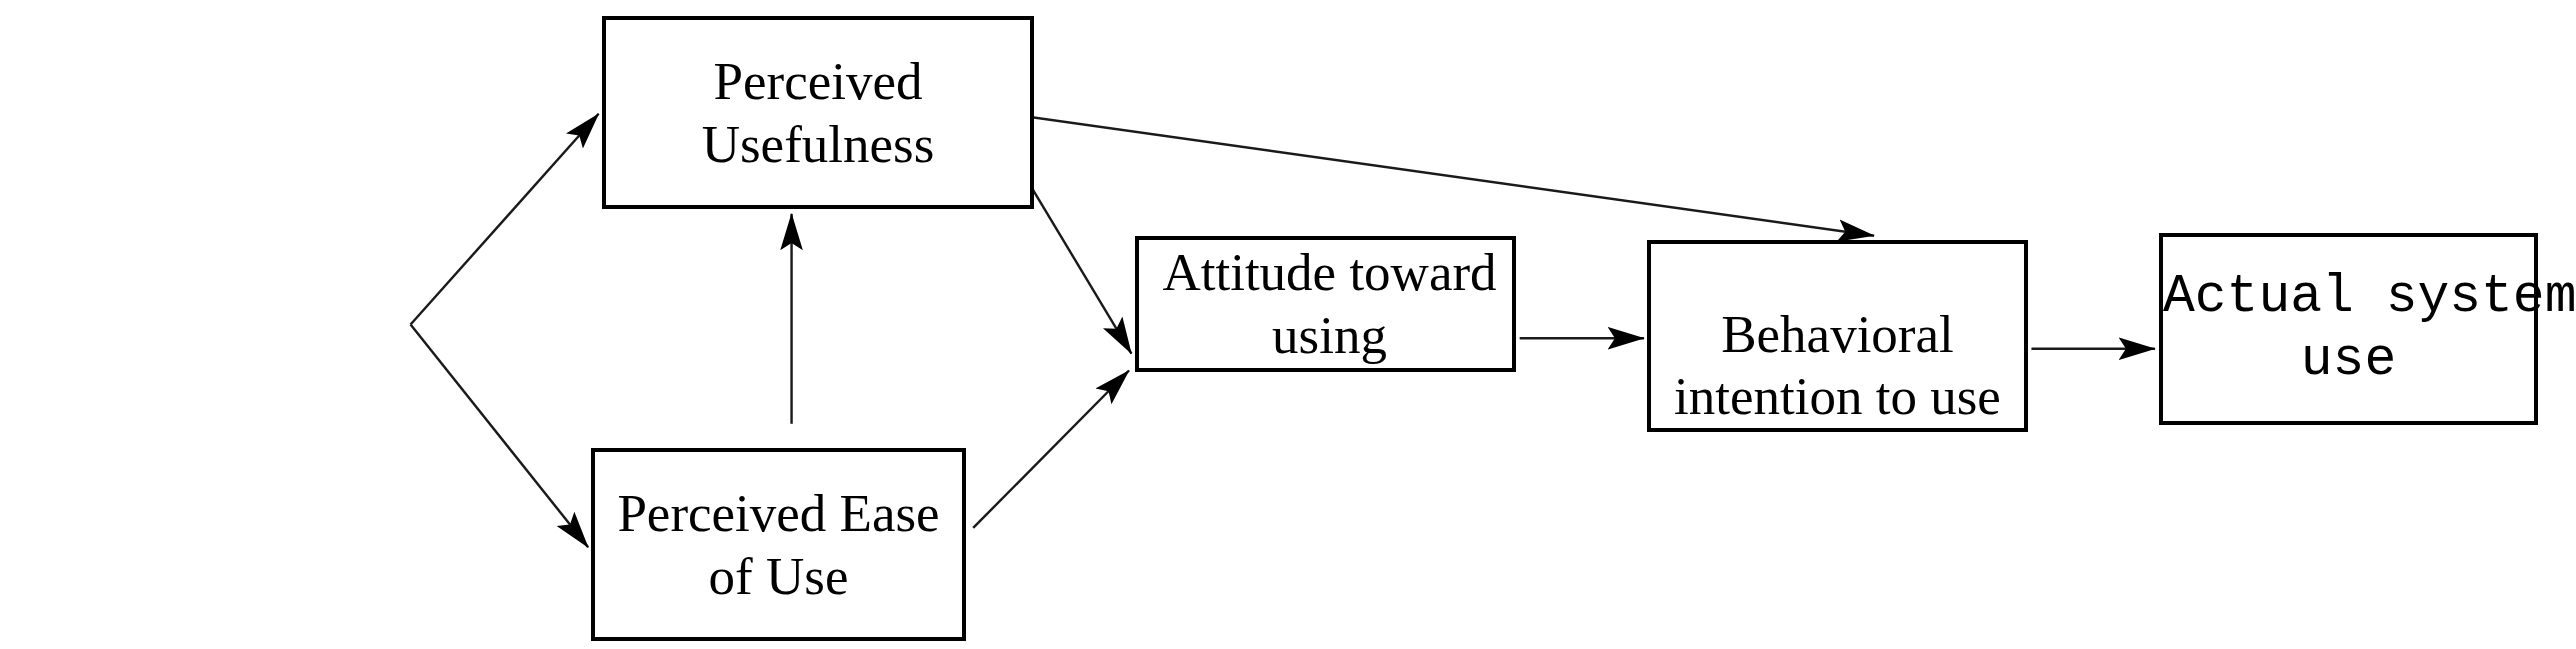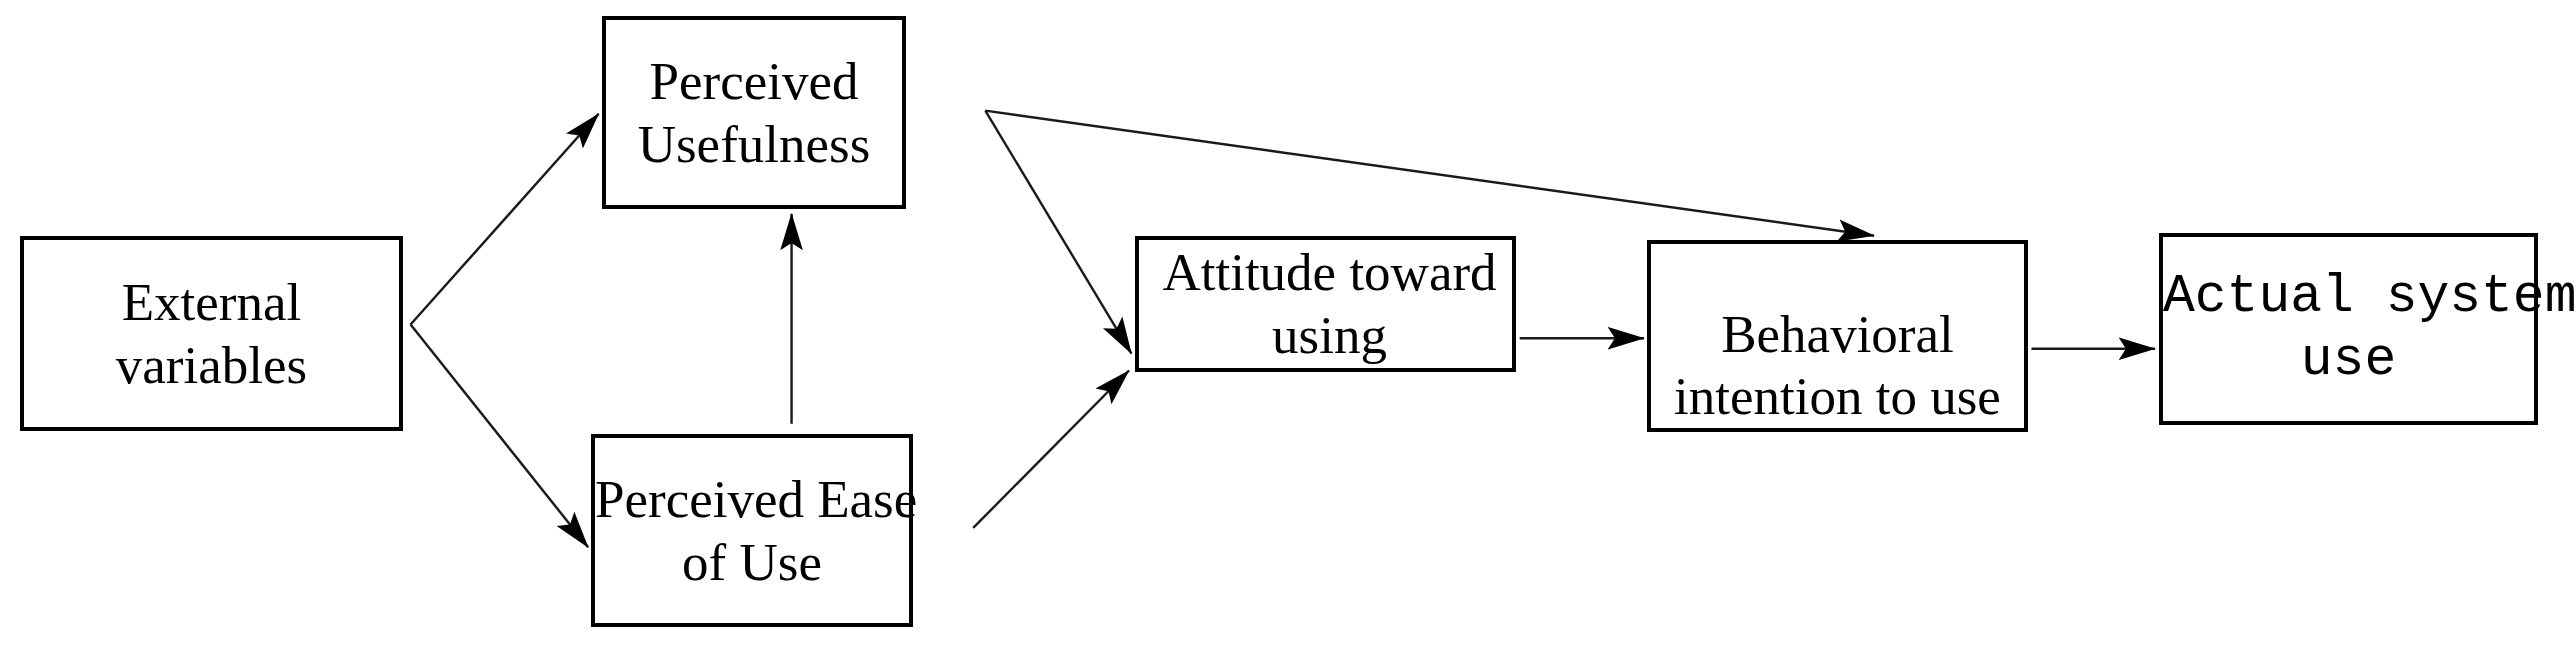--- a/index.html
+++ b/index.html
@@ -36,22 +36,22 @@
     width: 100%;
     text-align: center;
     white-space: pre-line;
     font-size: 53px;
     line-height: 1.18;
     color: #000000;
     letter-spacing: 0px;
   }
   
   #node-external   { left: 20px;   top: 236px; width: 383px; height: 195px; }
-  #node-pu         { left: 602px;  top: 16px;  width: 304px; height: 193px; }
-  #node-peou       { left: 591px;  top: 434px; width: 322px; height: 193px; }
+  #node-pu         { left: 602px;  top: 16px;  width: 432px; height: 193px; }
+  #node-peou       { left: 591px;  top: 448px; width: 375px; height: 193px; }
   #node-attitude   { left: 1135px; top: 236px; width: 381px; height: 136px; padding-left: 8px; }
   #node-behavioral { left: 1647px; top: 240px; width: 381px; height: 192px; align-items: flex-end; }
   #node-actual     { left: 2159px; top: 233px; width: 379px; height: 192px; font-family: Liberation Mono, monospace; }
 </style>
 </head>
 <body>
 
 <div class="canvas">
 
   <svg class="arrow-layer" width="2576" height="649" viewBox="0 0 3190 804" xmlns="http://www.w3.org/2000/svg">
@@ -65,24 +65,20 @@
       <line x1="508" y1="402" x2="728" y2="678" marker-end="url(#ah)"></line>
       <line x1="980" y1="525" x2="980" y2="265" marker-end="url(#ah)"></line>
       <line x1="1220" y1="137" x2="1401" y2="438" marker-end="url(#ah)"></line>
       <line x1="1205" y1="654" x2="1398" y2="459" marker-end="url(#ah)"></line>
       <line x1="1220" y1="137" x2="2321" y2="292" marker-end="url(#ah)"></line>
       <line x1="1882" y1="419" x2="2036" y2="419" marker-end="url(#ah)"></line>
       <line x1="2516" y1="432" x2="2669" y2="432" marker-end="url(#ah)"></line>
     </g>
   </svg>
 
-  <div class="node" id="node-external">
-    <span class="label">External
-variables</span>
-  </div>
 
   <div class="node" id="node-pu">
     <span class="label">Perceived
 Usefulness</span>
   </div>
 
   <div class="node" id="node-peou">
     <span class="label">Perceived&nbsp;Ease
 of&nbsp;Use</span>
   </div>

